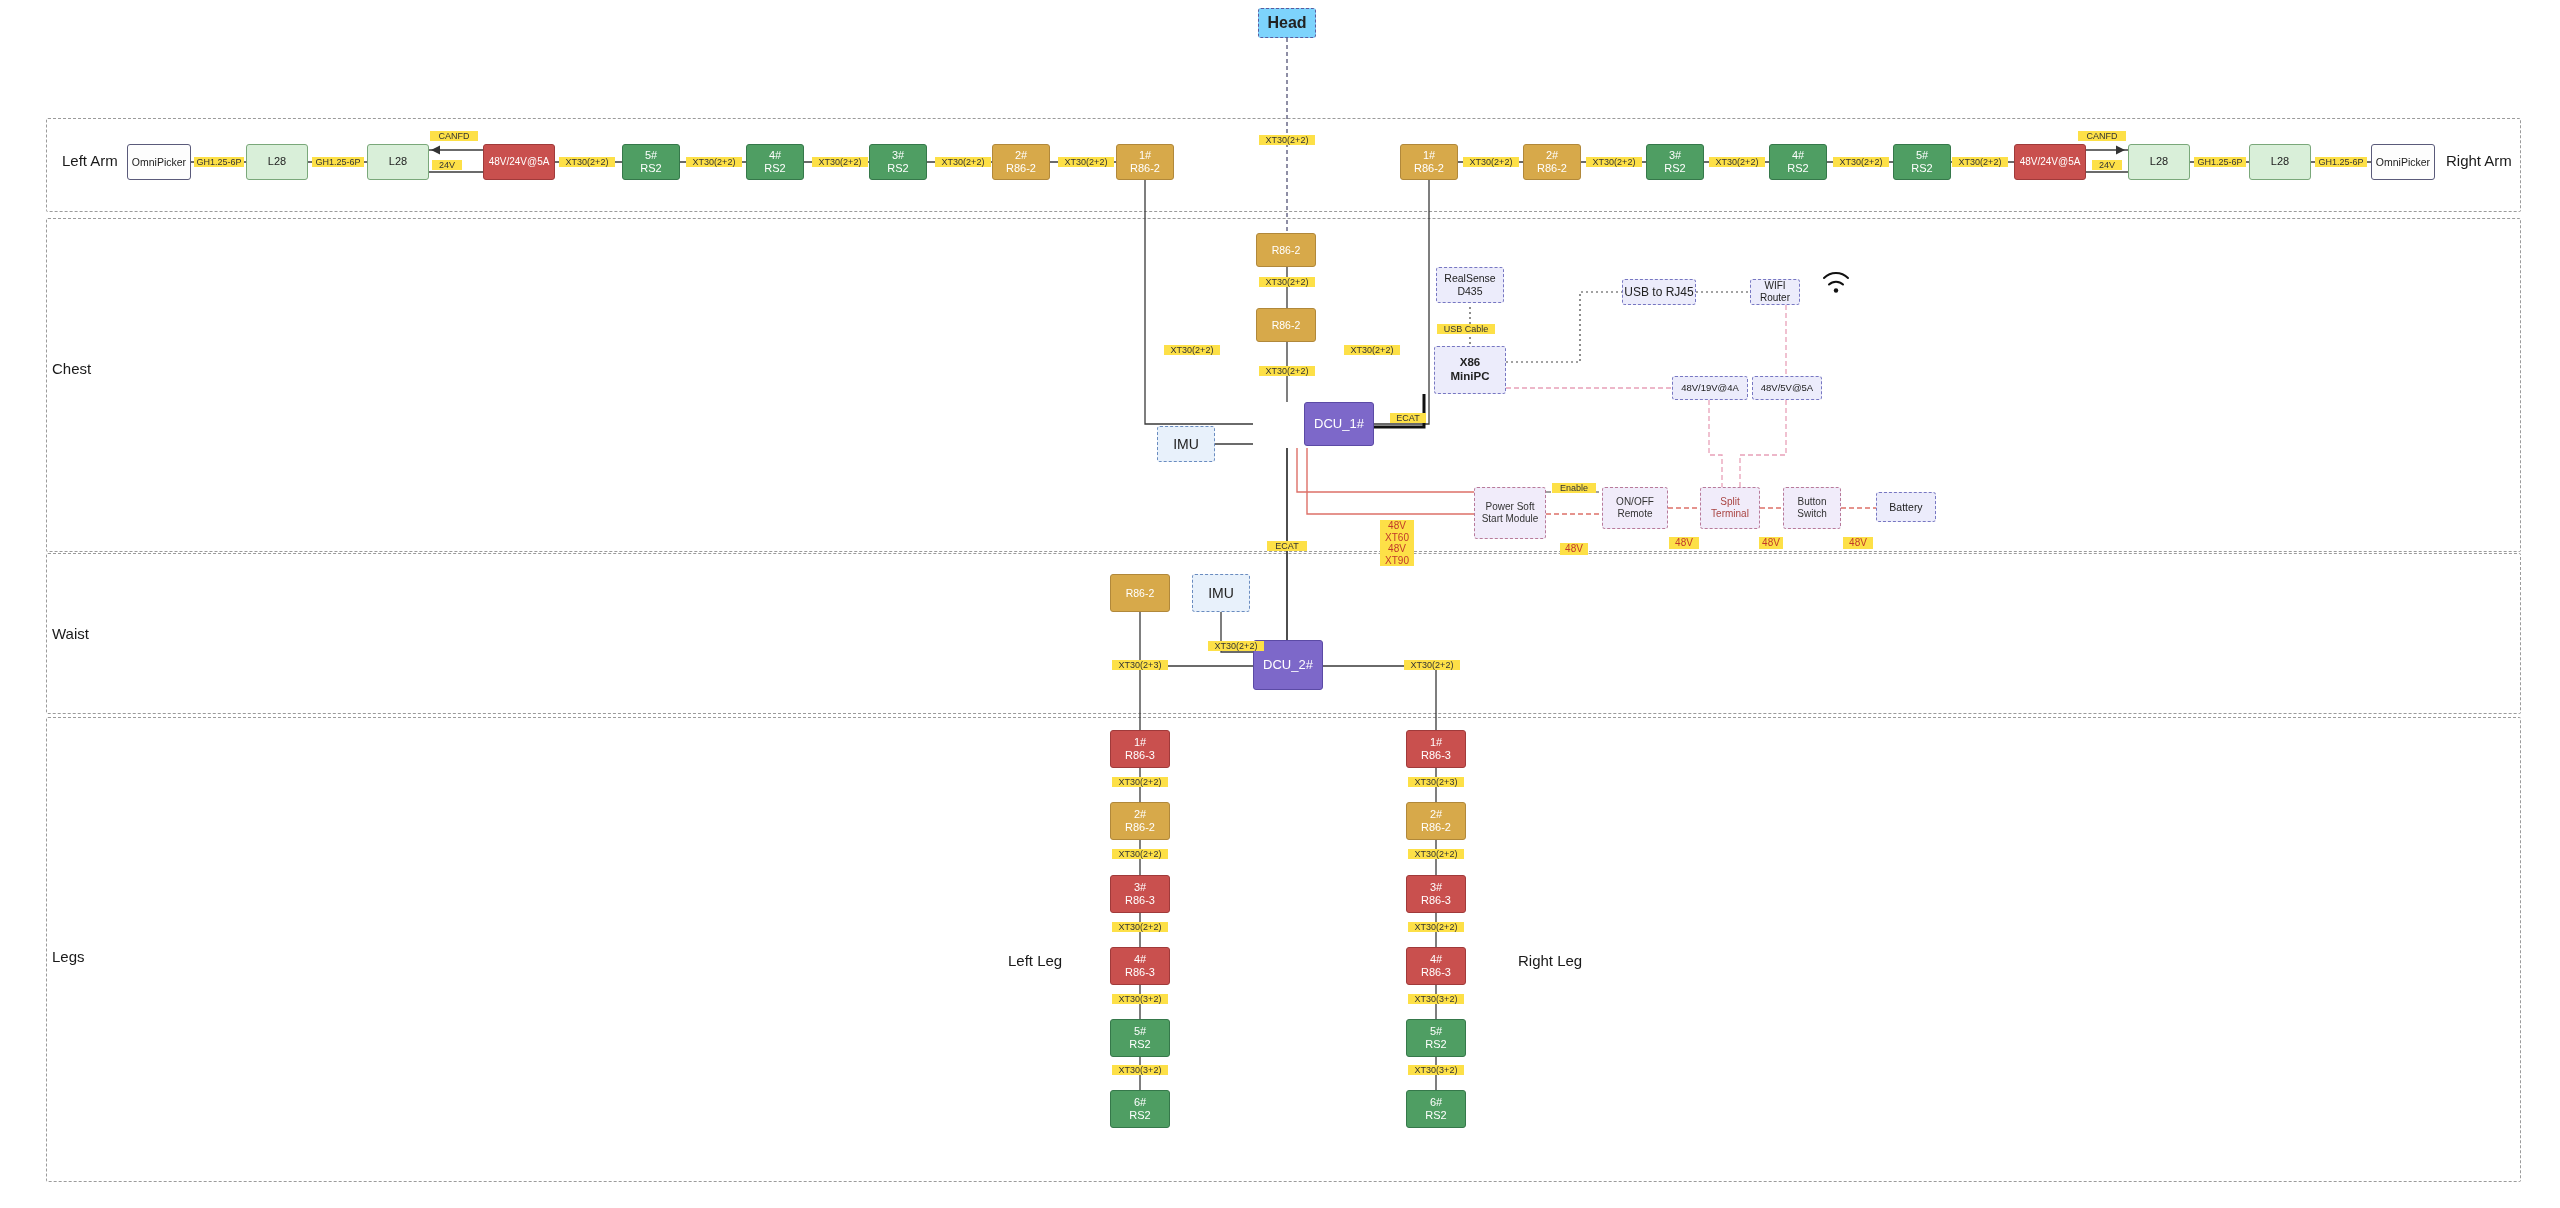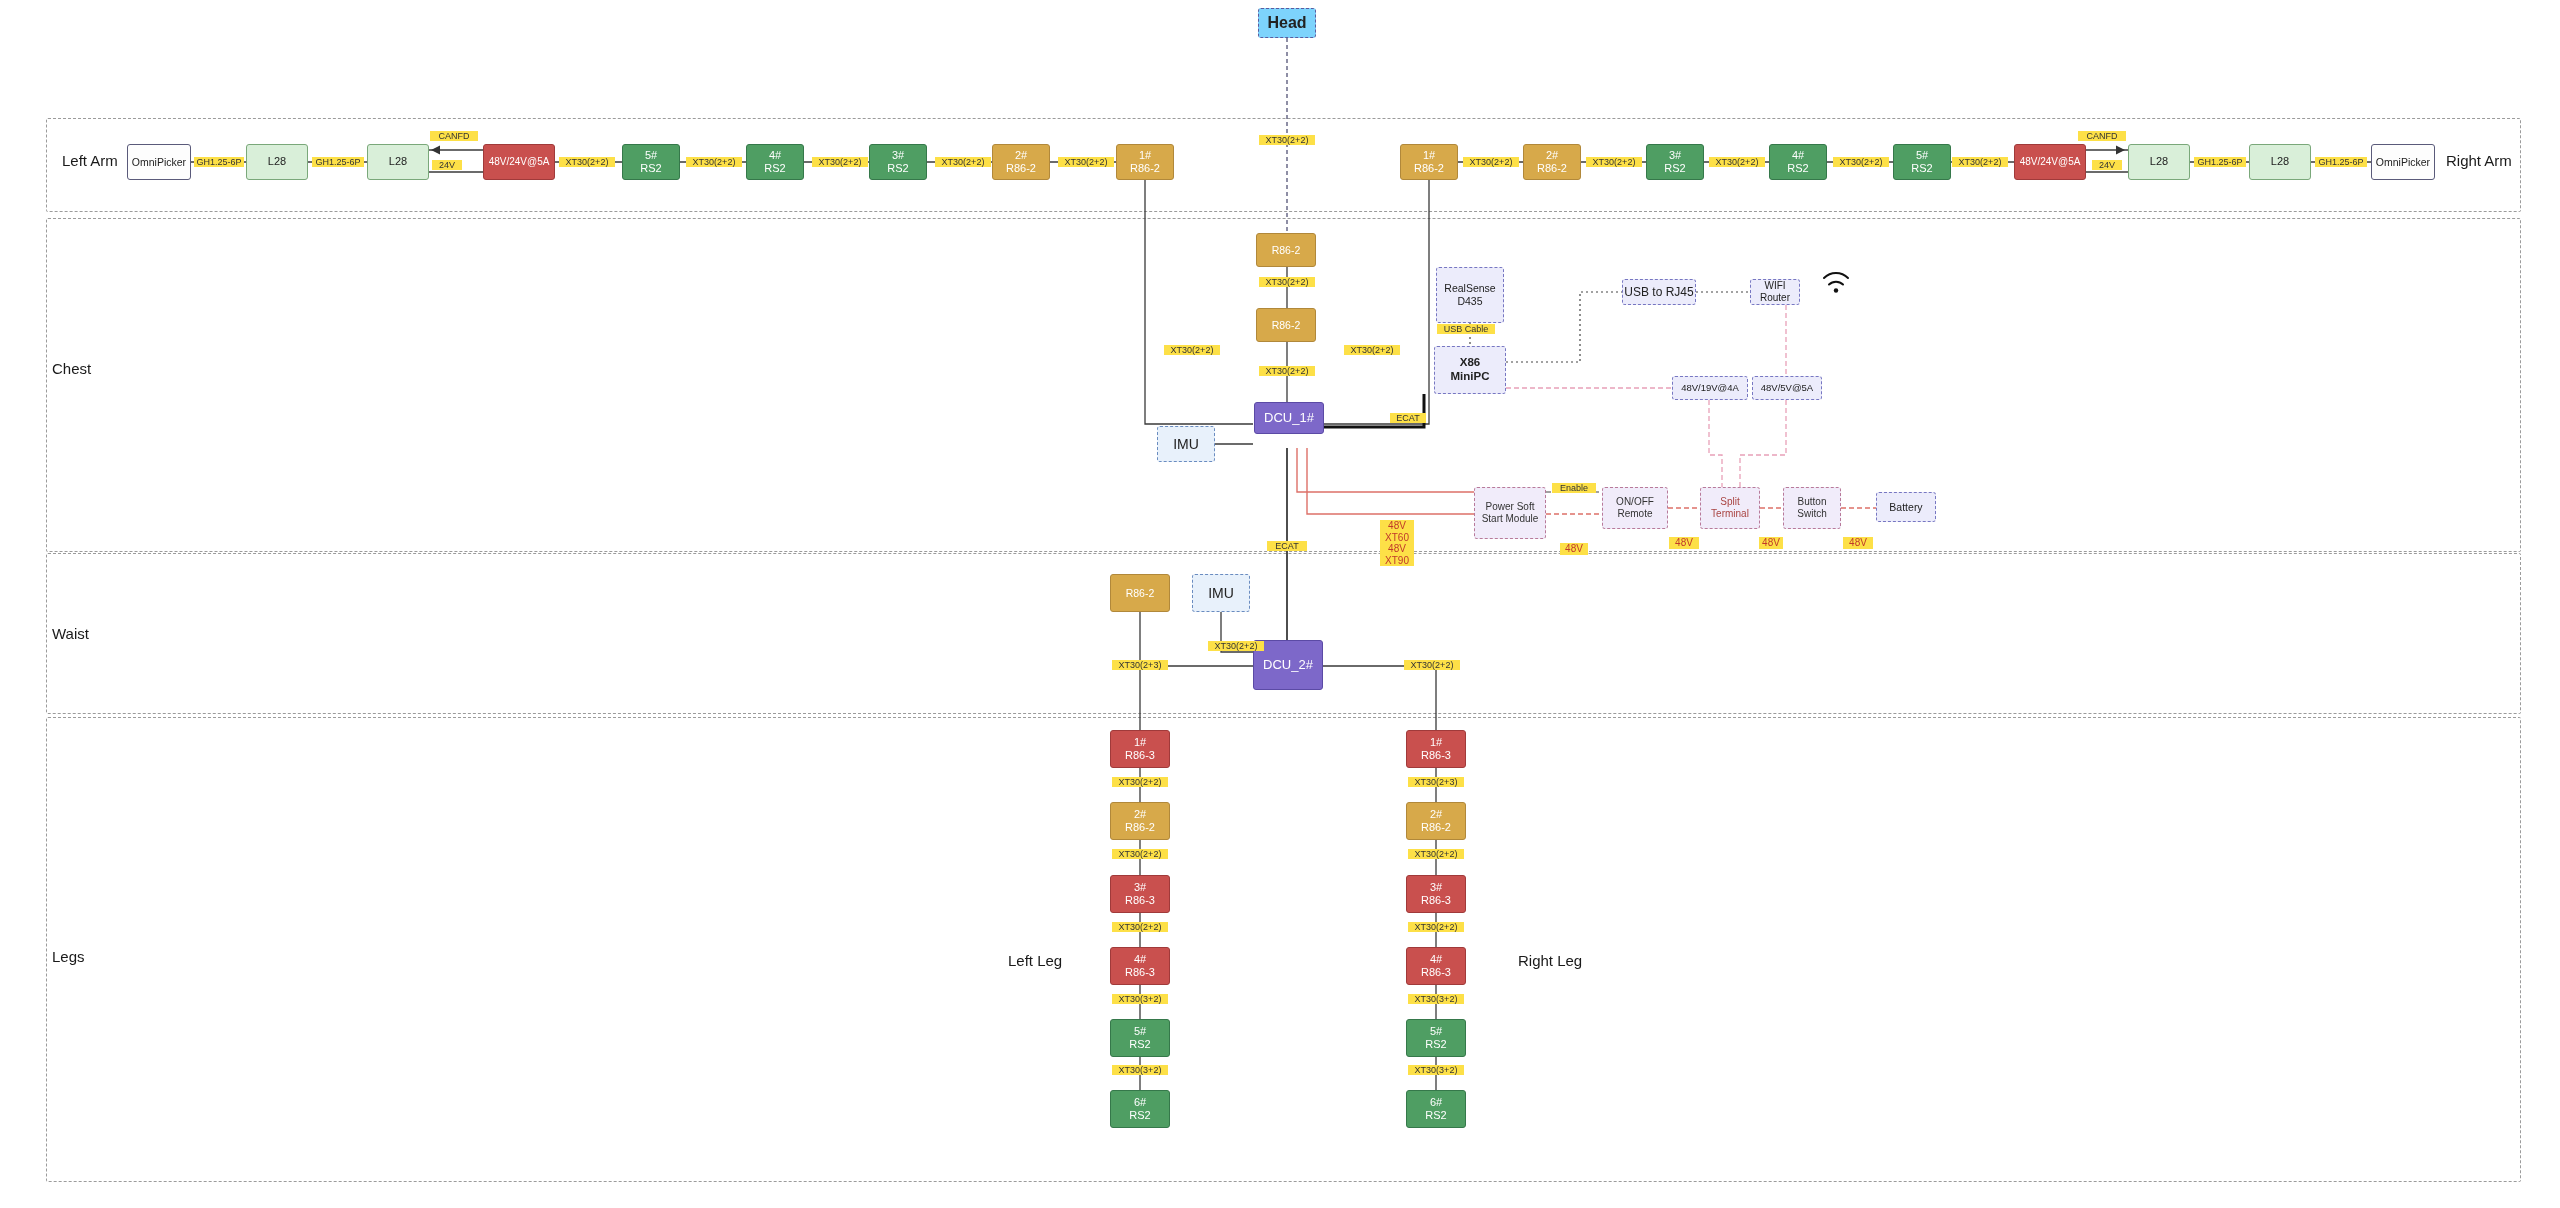--- a/index.html
+++ b/index.html
@@ -187,26 +187,26 @@
   <div class="box l28" style="left:2249px;top:144px;width:62px;height:36px">L28</div>
   <div class="clabel" style="left:2315px;top:157px;width:52px">GH1.25-6P</div>
   <div class="box plain" style="left:2371px;top:144px;width:64px;height:36px">OmniPicker</div>
 
   <div class="box gold" style="left:1256px;top:233px;width:60px;height:34px;font-size:10.5px">R86-2</div>
   <div class="clabel" style="left:1259px;top:277px;width:56px">XT30(2+2)</div>
   <div class="box gold" style="left:1256px;top:308px;width:60px;height:34px;font-size:10.5px">R86-2</div>
   <div class="clabel" style="left:1259px;top:366px;width:56px">XT30(2+2)</div>
   <div class="clabel" style="left:1164px;top:345px;width:56px">XT30(2+2)</div>
   <div class="clabel" style="left:1344px;top:345px;width:56px">XT30(2+2)</div>
-  <div class="box purple" style="left:1254px;top:402px;width:70px;height:32px">DCU_1#</div>
+  <div class="box purple" style="left:1304px;top:402px;width:70px;height:44px">DCU_1#</div>
   <div class="box imu" style="left:1157px;top:426px;width:58px;height:36px">IMU</div>
   <div class="clabel" style="left:1390px;top:413px;width:36px">ECAT</div>
   <div class="clabel" style="left:1267px;top:541px;width:40px">ECAT</div>
 
-  <div class="box lav" style="left:1436px;top:267px;width:68px;height:56px">
+  <div class="box lav" style="left:1436px;top:267px;width:68px;height:36px">
       <span>RealSense</span>
       <span>D435</span>
     </div>
   <div class="clabel" style="left:1437px;top:324px;width:58px">USB Cable</div>
   <div class="box lav x86" style="left:1434px;top:346px;width:72px;height:48px">
       <span>X86</span>
       <span>MiniPC</span>
     </div>
   <div class="box lav" style="left:1622px;top:279px;width:74px;height:26px;font-size:12px">USB to RJ45</div>
   <div class="box lav" style="left:1750px;top:279px;width:50px;height:26px;font-size:10px">WIFI Router</div>

